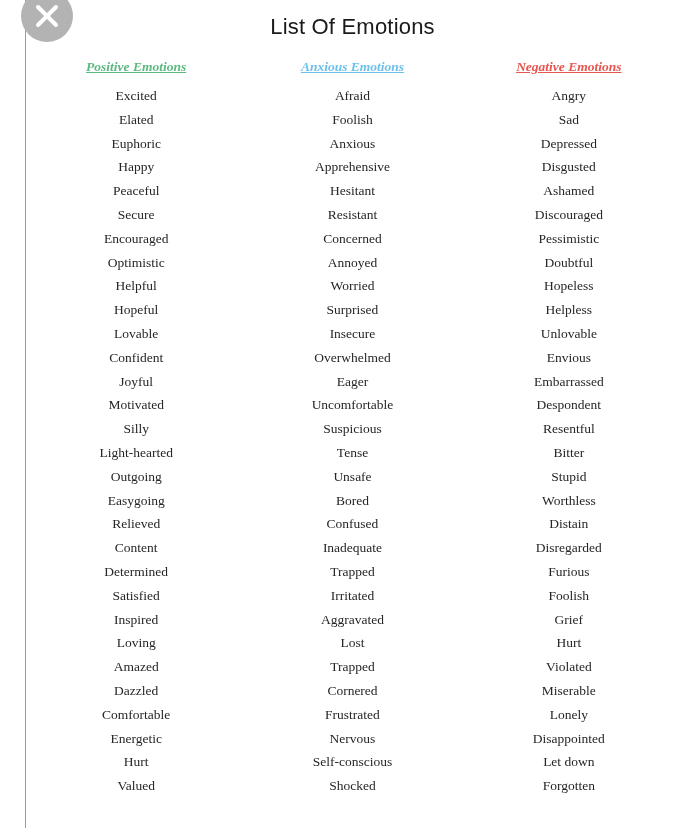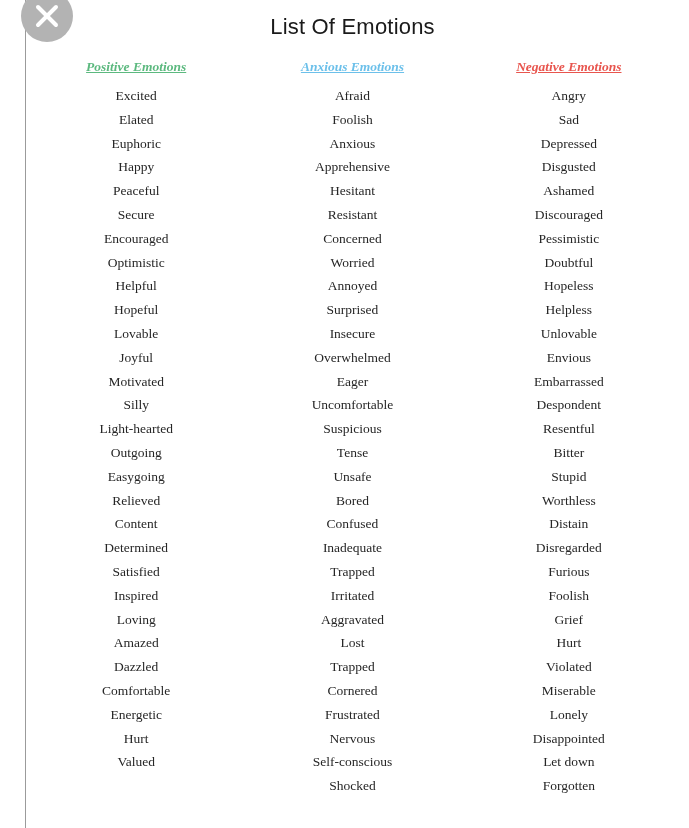--- a/index.html
+++ b/index.html
@@ -141,20 +141,21 @@
         <li class="emotion-item">Elated</li>
         <li class="emotion-item">Euphoric</li>
         <li class="emotion-item">Happy</li>
         <li class="emotion-item">Peaceful</li>
         <li class="emotion-item">Secure</li>
         <li class="emotion-item">Encouraged</li>
         <li class="emotion-item">Optimistic</li>
         <li class="emotion-item">Helpful</li>
         <li class="emotion-item">Hopeful</li>
         <li class="emotion-item">Lovable</li>
+        <li class="emotion-item">Confident</li>
         <li class="emotion-item">Joyful</li>
         <li class="emotion-item">Motivated</li>
         <li class="emotion-item">Silly</li>
         <li class="emotion-item">Light-hearted</li>
         <li class="emotion-item">Outgoing</li>
         <li class="emotion-item">Easygoing</li>
         <li class="emotion-item">Relieved</li>
         <li class="emotion-item">Content</li>
         <li class="emotion-item">Determined</li>
         <li class="emotion-item">Satisfied</li>
@@ -172,22 +173,22 @@
     <div class="column">
       <div class="column-header anxious">Anxious Emotions</div>
       <ul class="emotion-list">
         <li class="emotion-item">Afraid</li>
         <li class="emotion-item">Foolish</li>
         <li class="emotion-item">Anxious</li>
         <li class="emotion-item">Apprehensive</li>
         <li class="emotion-item">Hesitant</li>
         <li class="emotion-item">Resistant</li>
         <li class="emotion-item">Concerned</li>
+        <li class="emotion-item">Annoyed</li>
         <li class="emotion-item">Worried</li>
-        <li class="emotion-item">Annoyed</li>
         <li class="emotion-item">Surprised</li>
         <li class="emotion-item">Insecure</li>
         <li class="emotion-item">Overwhelmed</li>
         <li class="emotion-item">Eager</li>
         <li class="emotion-item">Uncomfortable</li>
         <li class="emotion-item">Suspicious</li>
         <li class="emotion-item">Tense</li>
         <li class="emotion-item">Unsafe</li>
         <li class="emotion-item">Bored</li>
         <li class="emotion-item">Confused</li>

